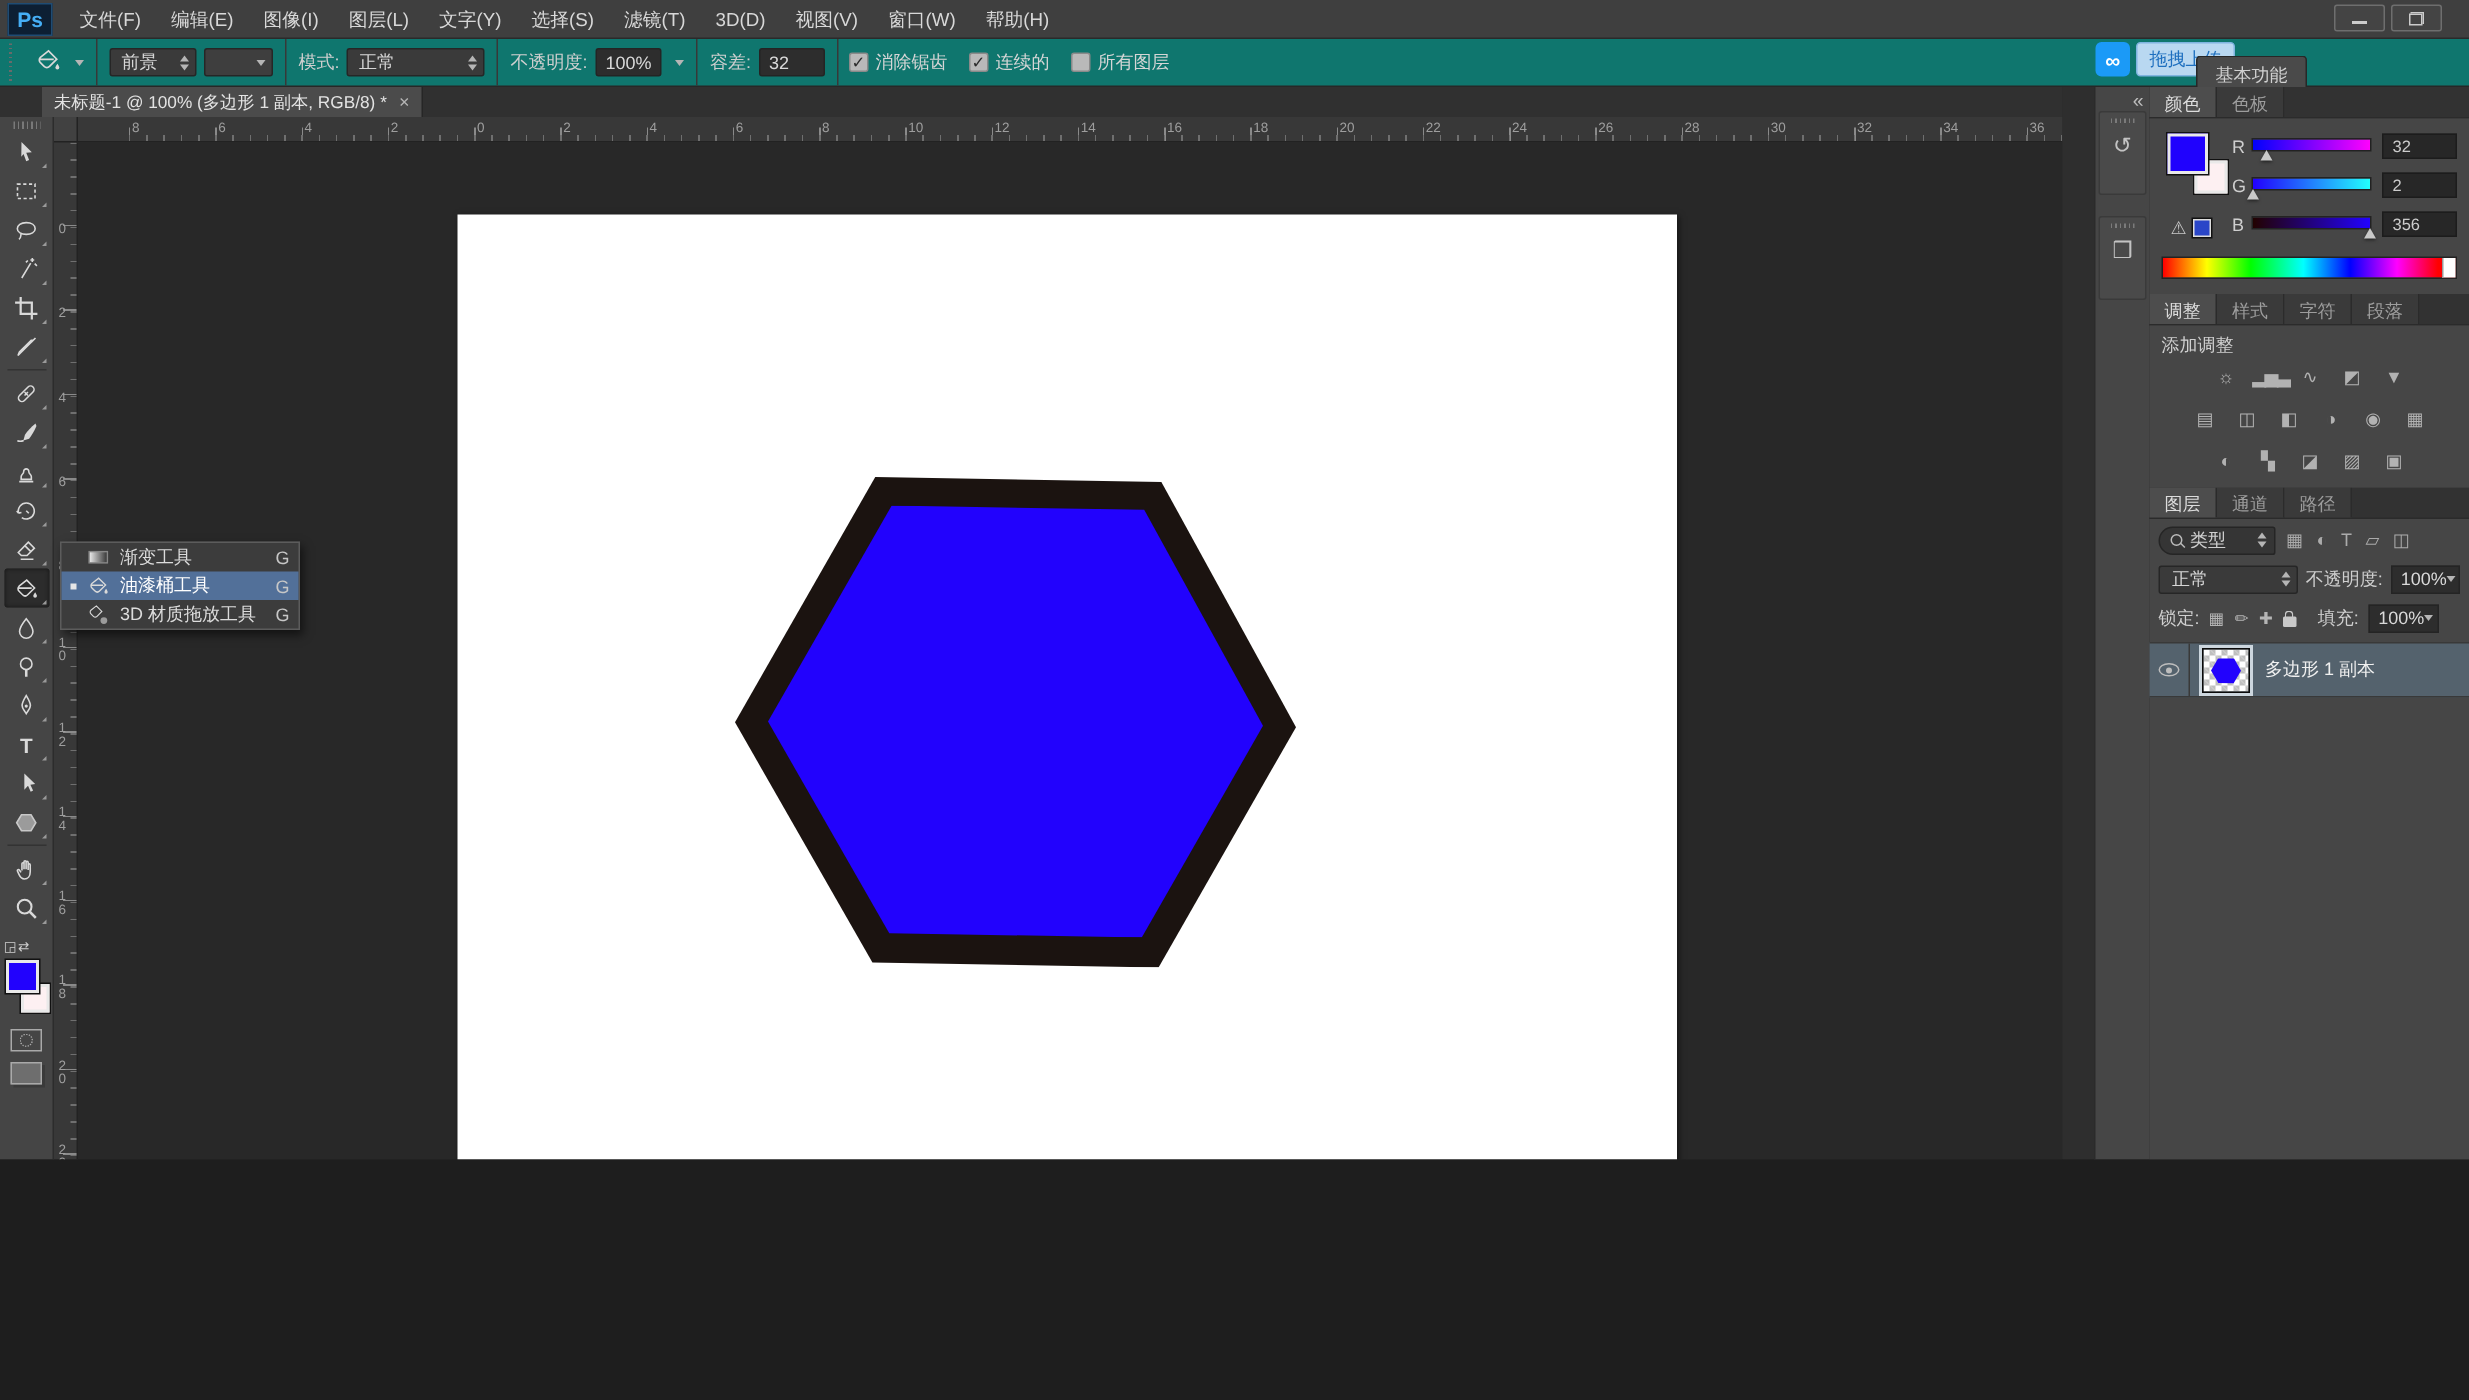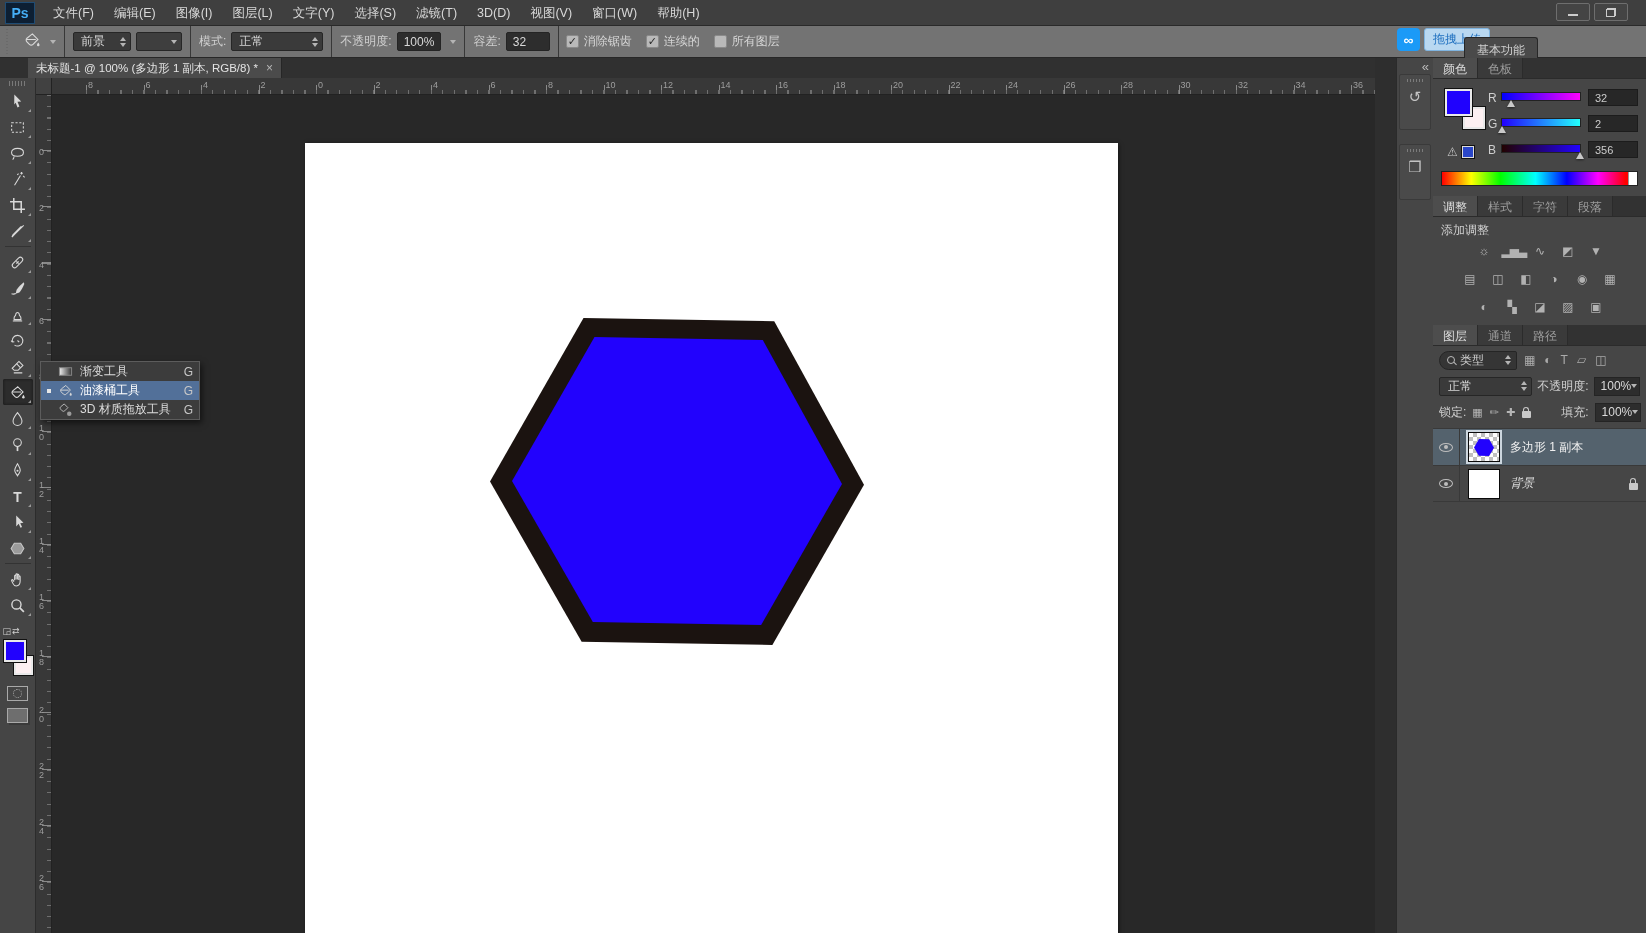--- a/index.html
+++ b/index.html
@@ -1,36 +1,36 @@
 <!DOCTYPE html>
 <html><head>
 <meta charset="utf-8">
 <style>
   * { margin:0; padding:0; box-sizing:border-box; }
   body { font-family:"Liberation Sans","DejaVu Sans",sans-serif; background:#1e1e1e; }
-  #app { position:relative; width:1646px; height:933px; background:#282828; overflow:hidden;
+  #app { position:relative; width:1646px; height:773px; background:#282828; overflow:hidden;
          font-size:12px; color:#d6d6d6; }
 
   
   #menubar { position:absolute; left:0; top:0; width:1646px; height:26px; background:#3f3f3f;
              display:flex; align-items:center; border-bottom:1px solid #2a2a2a; }
   #ps-logo { width:30px; height:22px; margin:0 8px 0 5px; background:#0d1f33; color:#45aef5;
              font-weight:bold; font-size:14px; display:flex; align-items:center; justify-content:center;
              border:1px solid #1f4c74; }
   .menu-item { padding:0 10px; height:26px; line-height:26px; color:#d8d8d8; font-size:12.5px; cursor:default; }
   #winbtns { position:absolute; right:18px; top:3px; display:flex; gap:4px; }
   .winbtn { width:34px; height:18px; border:1px solid #6e6e6e; border-radius:2px; background:#444;
             display:flex; align-items:center; justify-content:center; }
   .min-glyph { width:10px; height:0; border-bottom:2px solid #ccc; margin-top:6px; }
   .restore-glyph { position:relative; width:10px; height:9px; }
   .restore-glyph::before { content:""; position:absolute; right:0; top:0; width:7px; height:6px; border:1px solid #ccc; }
   .restore-glyph::after  { content:""; position:absolute; left:0; bottom:0; width:7px; height:6px; border:1px solid #ccc; background:#444; }
 
   
-  #optionsbar { position:absolute; left:0; top:26px; width:1646px; height:32px; background:#737373;
+  #optionsbar { position:absolute; left:0; top:26px; width:1646px; height:32px; background:#0f766e;
                 border-bottom:1px solid #272727; display:flex; align-items:center; }
   #options-handle { width:7px; height:26px; margin:0 4px;
        background:repeating-linear-gradient(to bottom,#6a6a6a 0 1px,transparent 1px 3px);
        background-size:2px 100%; background-repeat:repeat-y; background-position:2px 0; }
   .ob-group { display:flex; align-items:center; gap:5px; padding:0 8px; height:100%; border-right:1px solid #383838; }
   .ob-label { color:#cfcfcf; }
   .ob-select { display:flex; align-items:center; background:#3a3a3a; border:1px solid #262626;
                height:19px; padding:0 4px 0 7px; gap:8px; min-width:46px; border-radius:2px; }
   .ob-input { background:#2d2d2d; border:1px solid #242424; height:19px; min-width:44px;
               color:#d9d9d9; padding:0 6px; display:flex; align-items:center; border-radius:2px; }
@@ -671,41 +671,33 @@
         </span>
       </div>
       <div id="lp-lock">
         <span class="lp-label">锁定:</span>
         <span id="lp-lock-icons" style="display:flex;gap:7px;align-items:center;">
             <span class="lock-icon">▦</span>
             <span class="lock-icon">✏</span>
             <span class="lock-icon">✚</span>
             <span class="padlock"></span>
           </span>
-        <span class="lp-label" style="margin-left:24px;">填充:</span>
+        <span class="lp-label" style="margin-left:8px;">填充:</span>
         <span class="lp-valbox">
           <span>100%</span>
           <span class="drop-arrow" style="margin-left:auto"></span>
         </span>
       </div>
       <div id="layer-rows">
           <div class="layer-row selected">
             <div class="eye-cell">
               <span class="eye"></span>
             </div>
             <div class="layer-thumb checker thumb-selected">
               <div class="thumb-hex blue"></div>
             </div>
             <span class="layer-name">多边形 1 副本</span>
           </div>
-          <div class="layer-row">
-            <div class="eye-cell">
-              <span class="eye"></span>
-            </div>
-            <div class="layer-thumb thumb-white"></div>
-            <span class="layer-name italic">背景</span>
-            <span class="padlock layer-lock"></span>
-          </div>
         </div>
     </div>
   </div>
 
 </div>
 
 </body></html>

